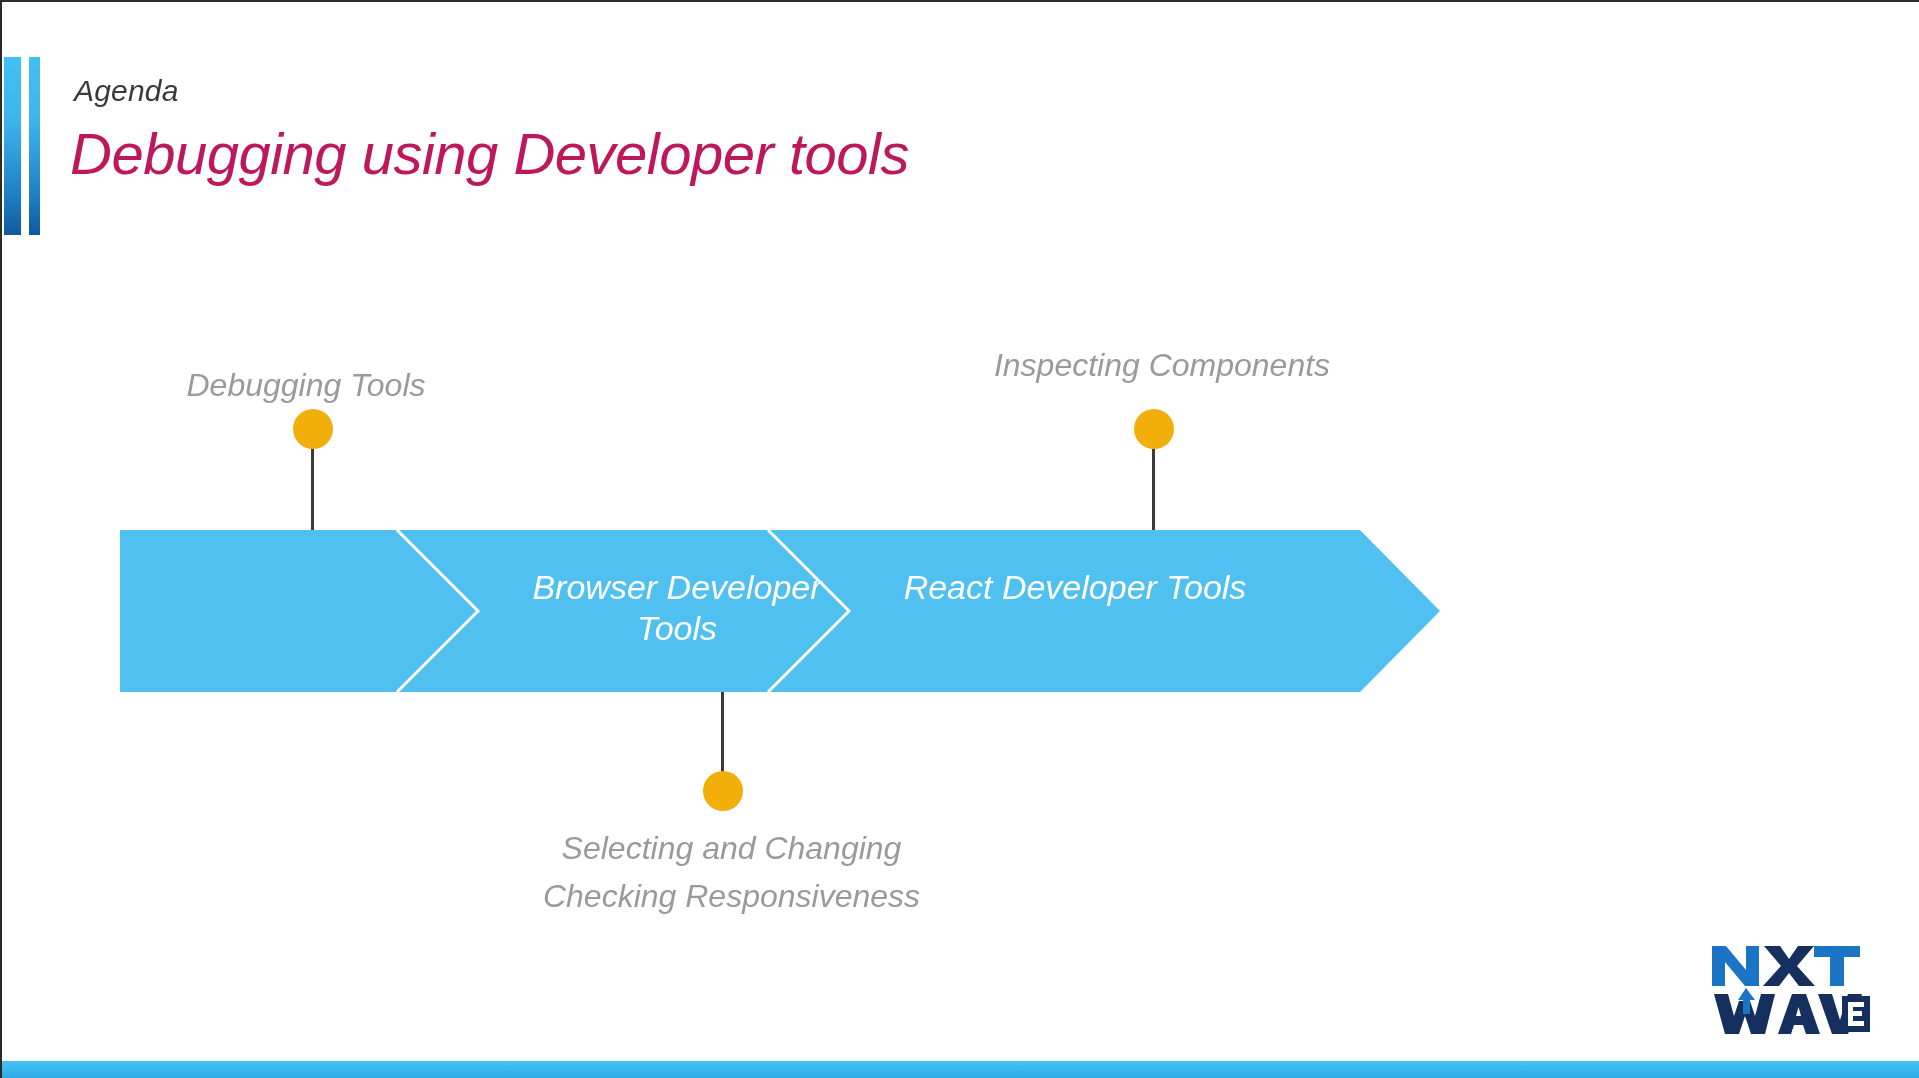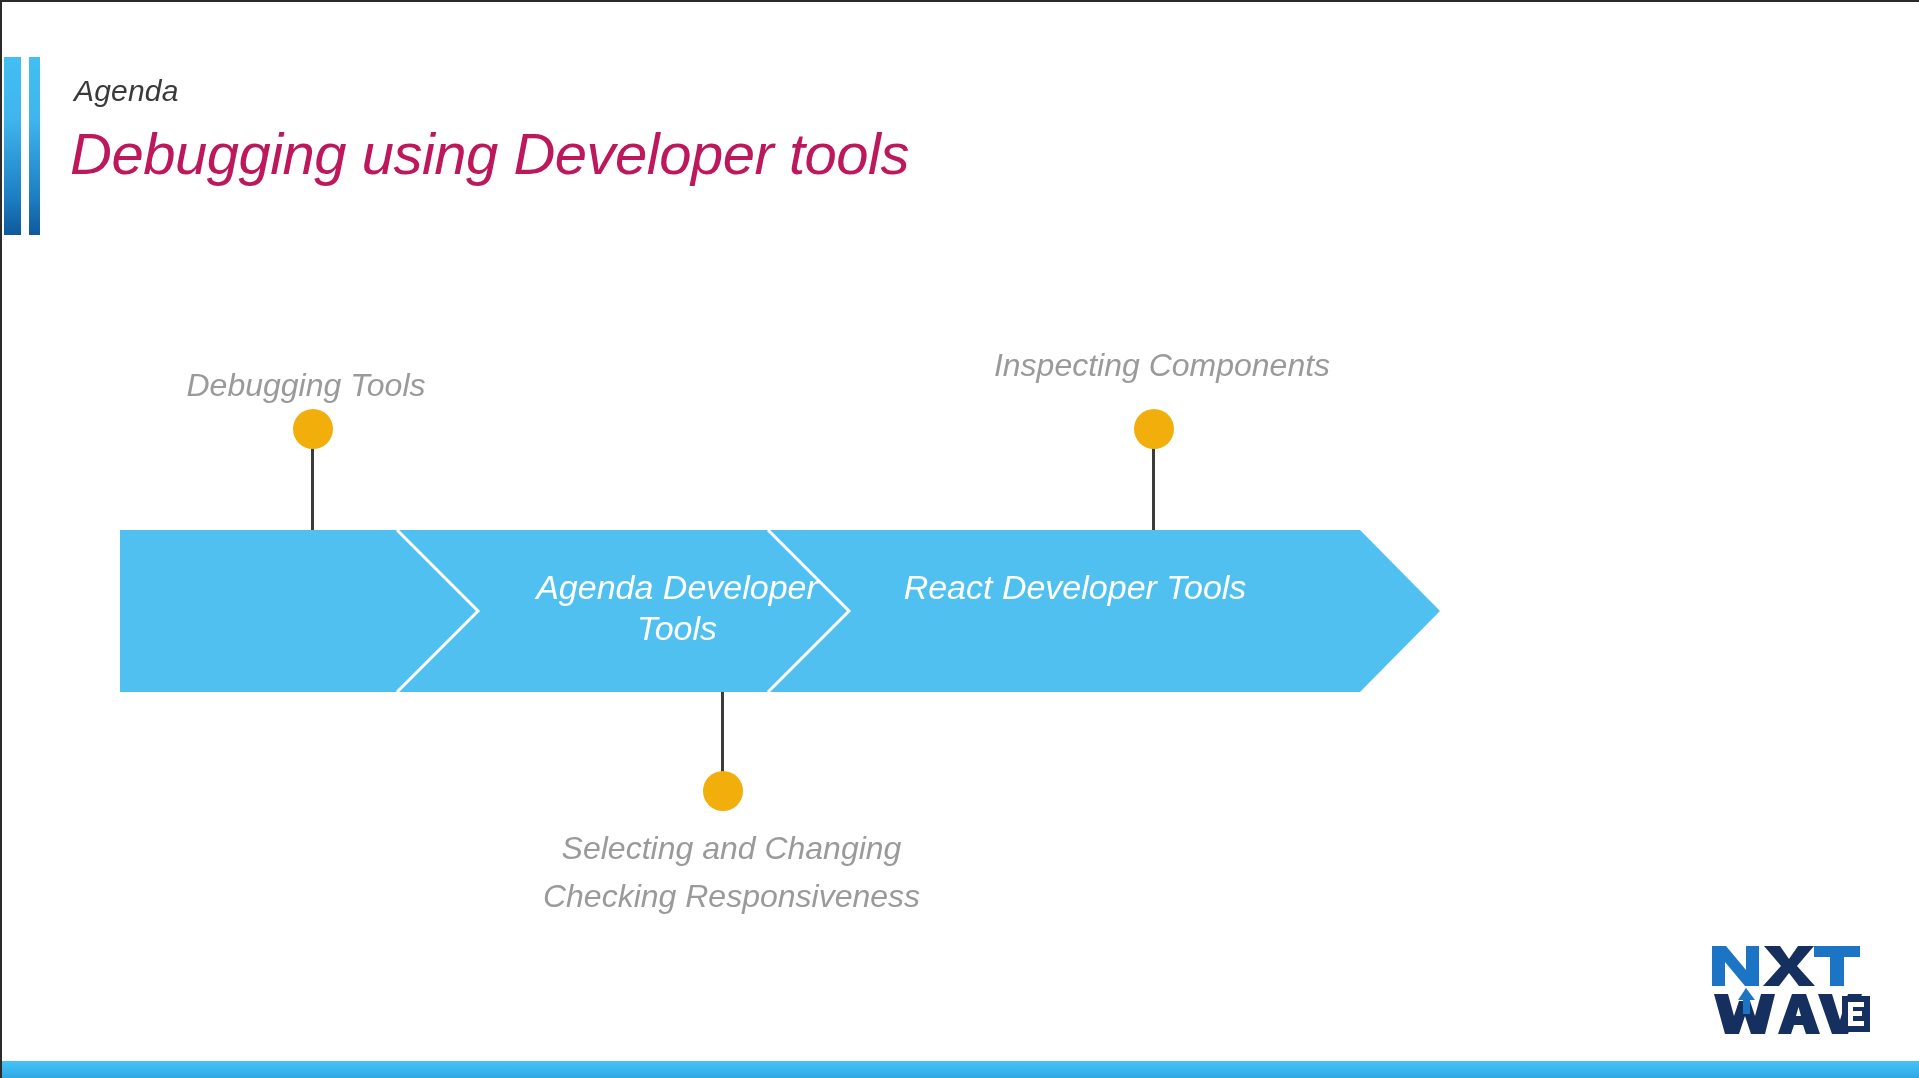--- a/index.html
+++ b/index.html
@@ -111,21 +111,21 @@
   <div class="connector c3"></div>
 
   <div class="flow">
     <svg viewBox="0 0 1320 162" xmlns="http://www.w3.org/2000/svg" aria-hidden="true">
       <polygon points="0,0 1240,0 1320,81 1240,162 0,162" fill="#4FC0F0"></polygon>
       <polyline points="277,0 358,81 277,162" fill="none" stroke="#ffffff" stroke-width="3"></polyline>
       <polyline points="648,0 729,81 648,162" fill="none" stroke="#ffffff" stroke-width="3"></polyline>
     </svg>
   </div>
 
-  <div class="step-label s2">Agenda Developer Tools</div>
+  <div class="step-label s2">Browser Developer Tools</div>
   <div class="step-label s3">React Developer Tools</div>
 
   <div class="dot d1"></div>
   <div class="dot d2"></div>
   <div class="dot d3"></div>
 
   <div class="logo">
     <svg viewBox="0 0 162 92" xmlns="http://www.w3.org/2000/svg" aria-hidden="true">
       <g>
 

